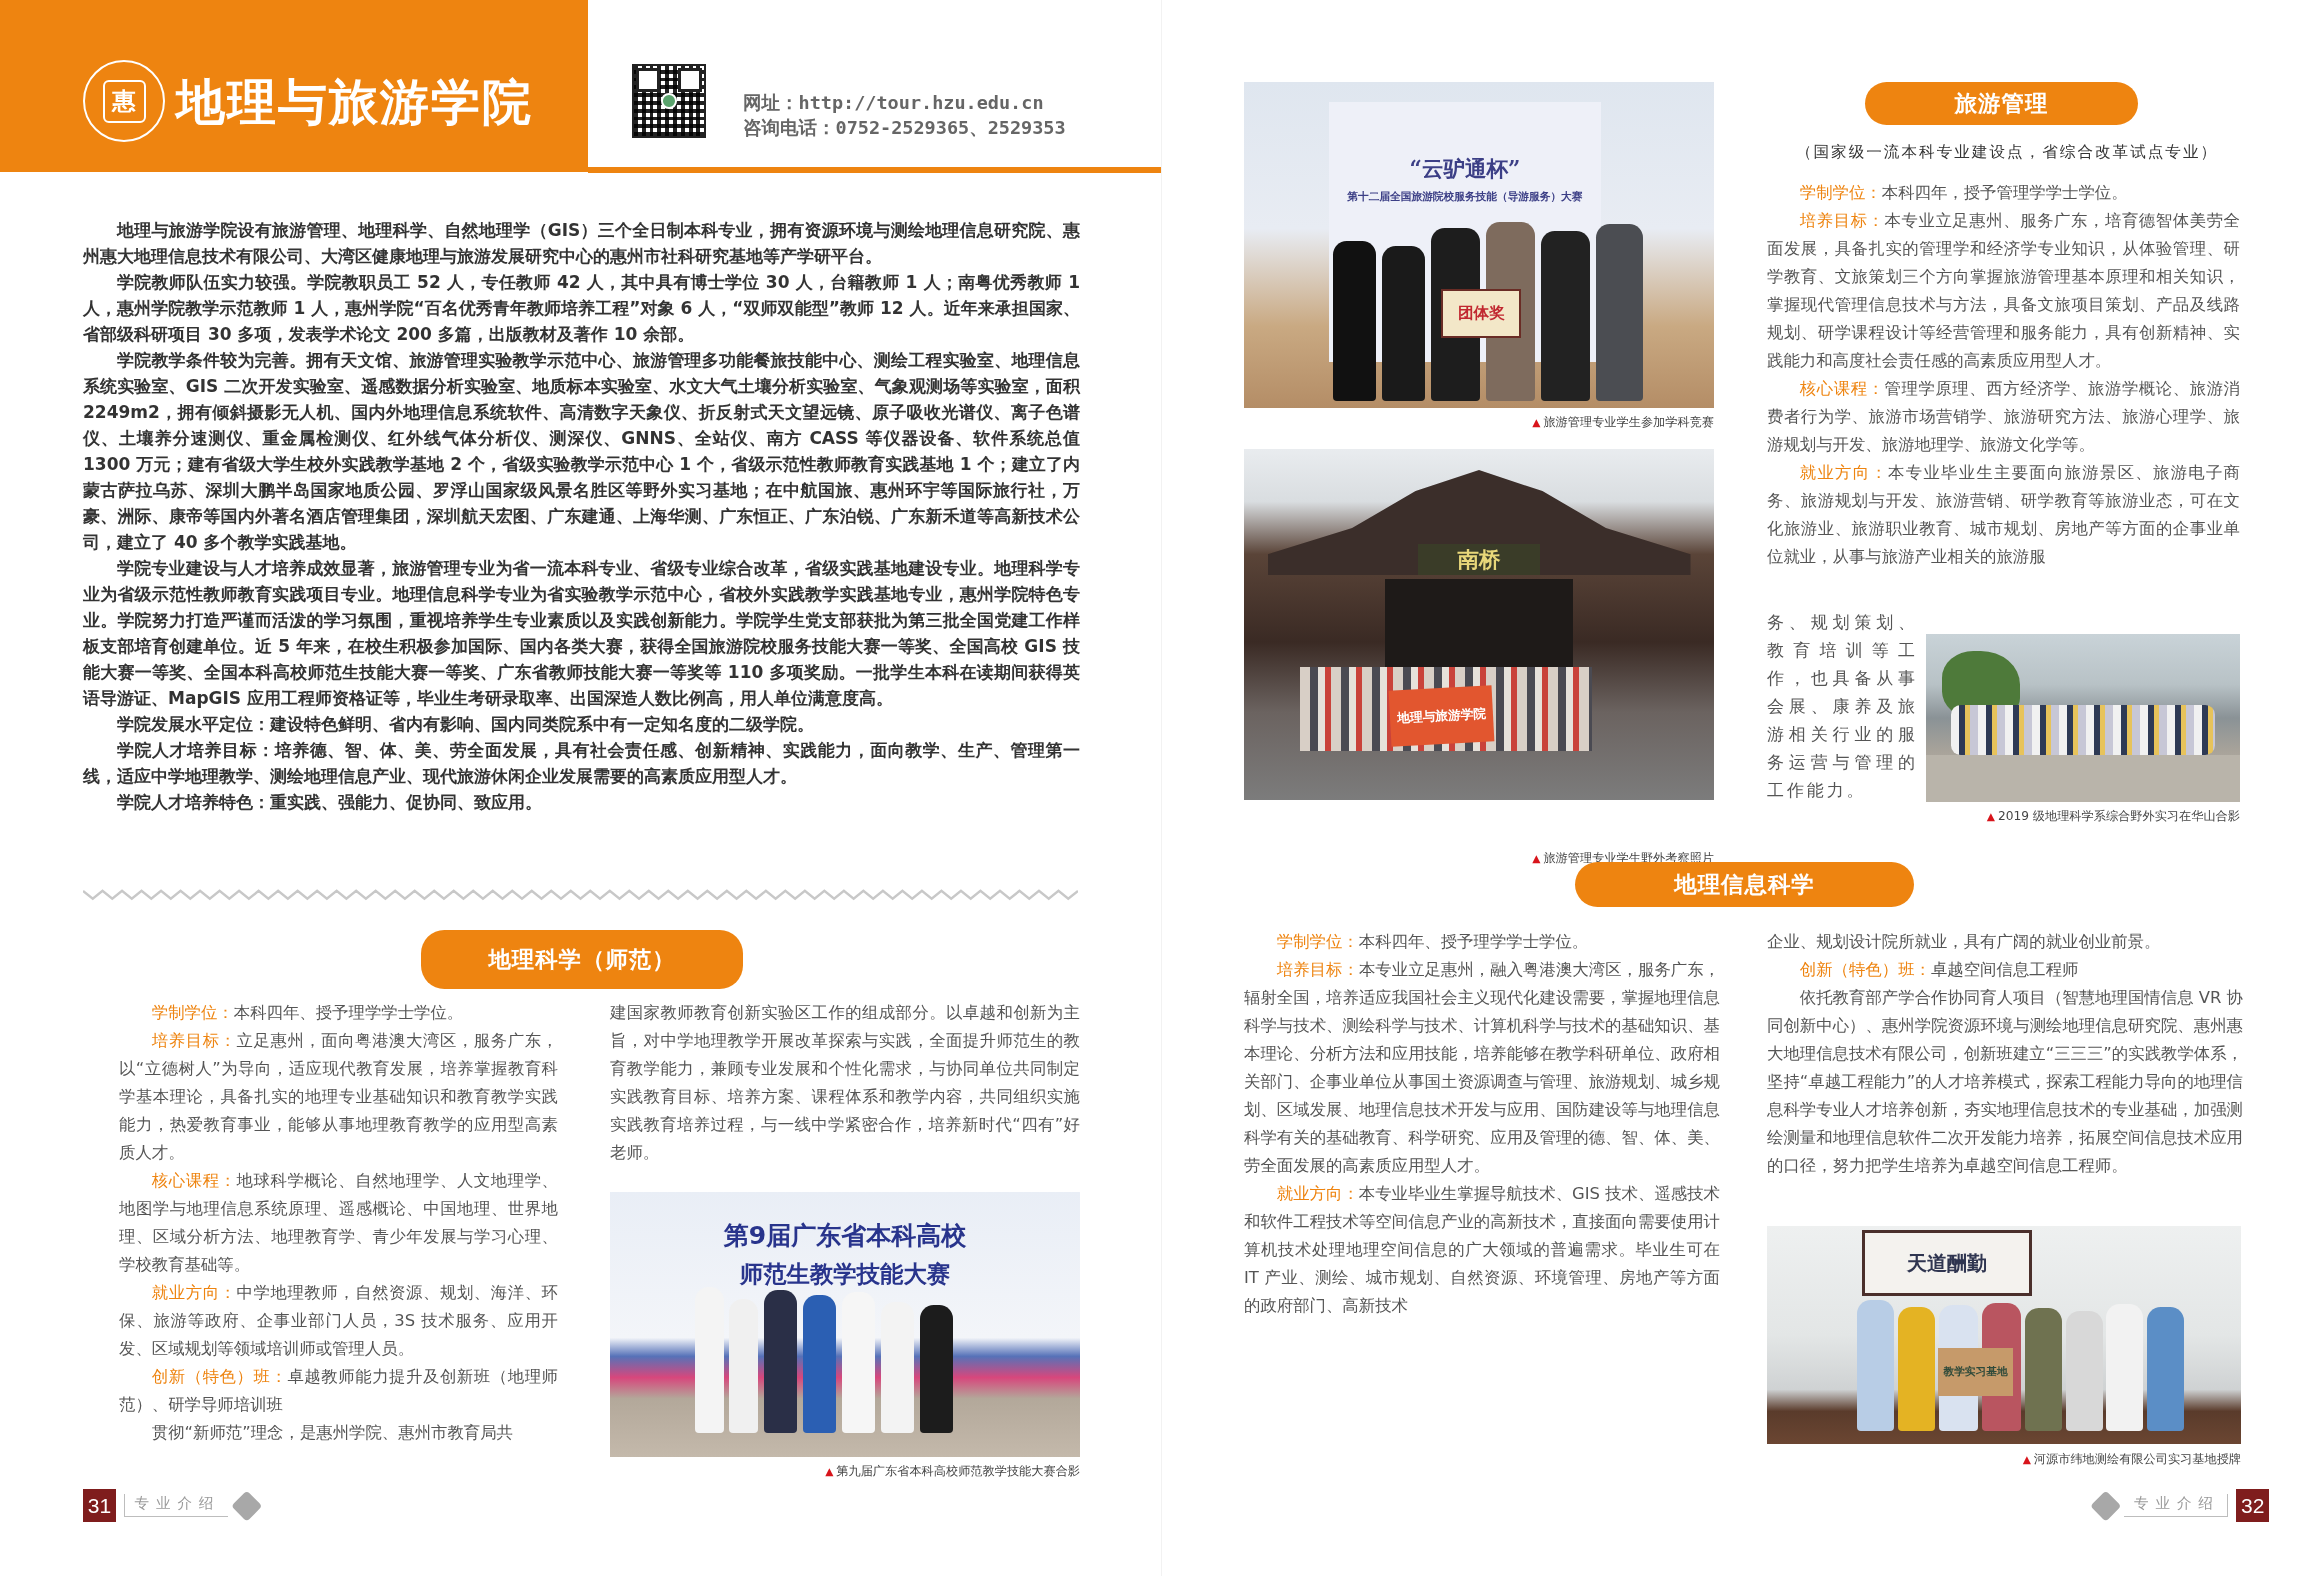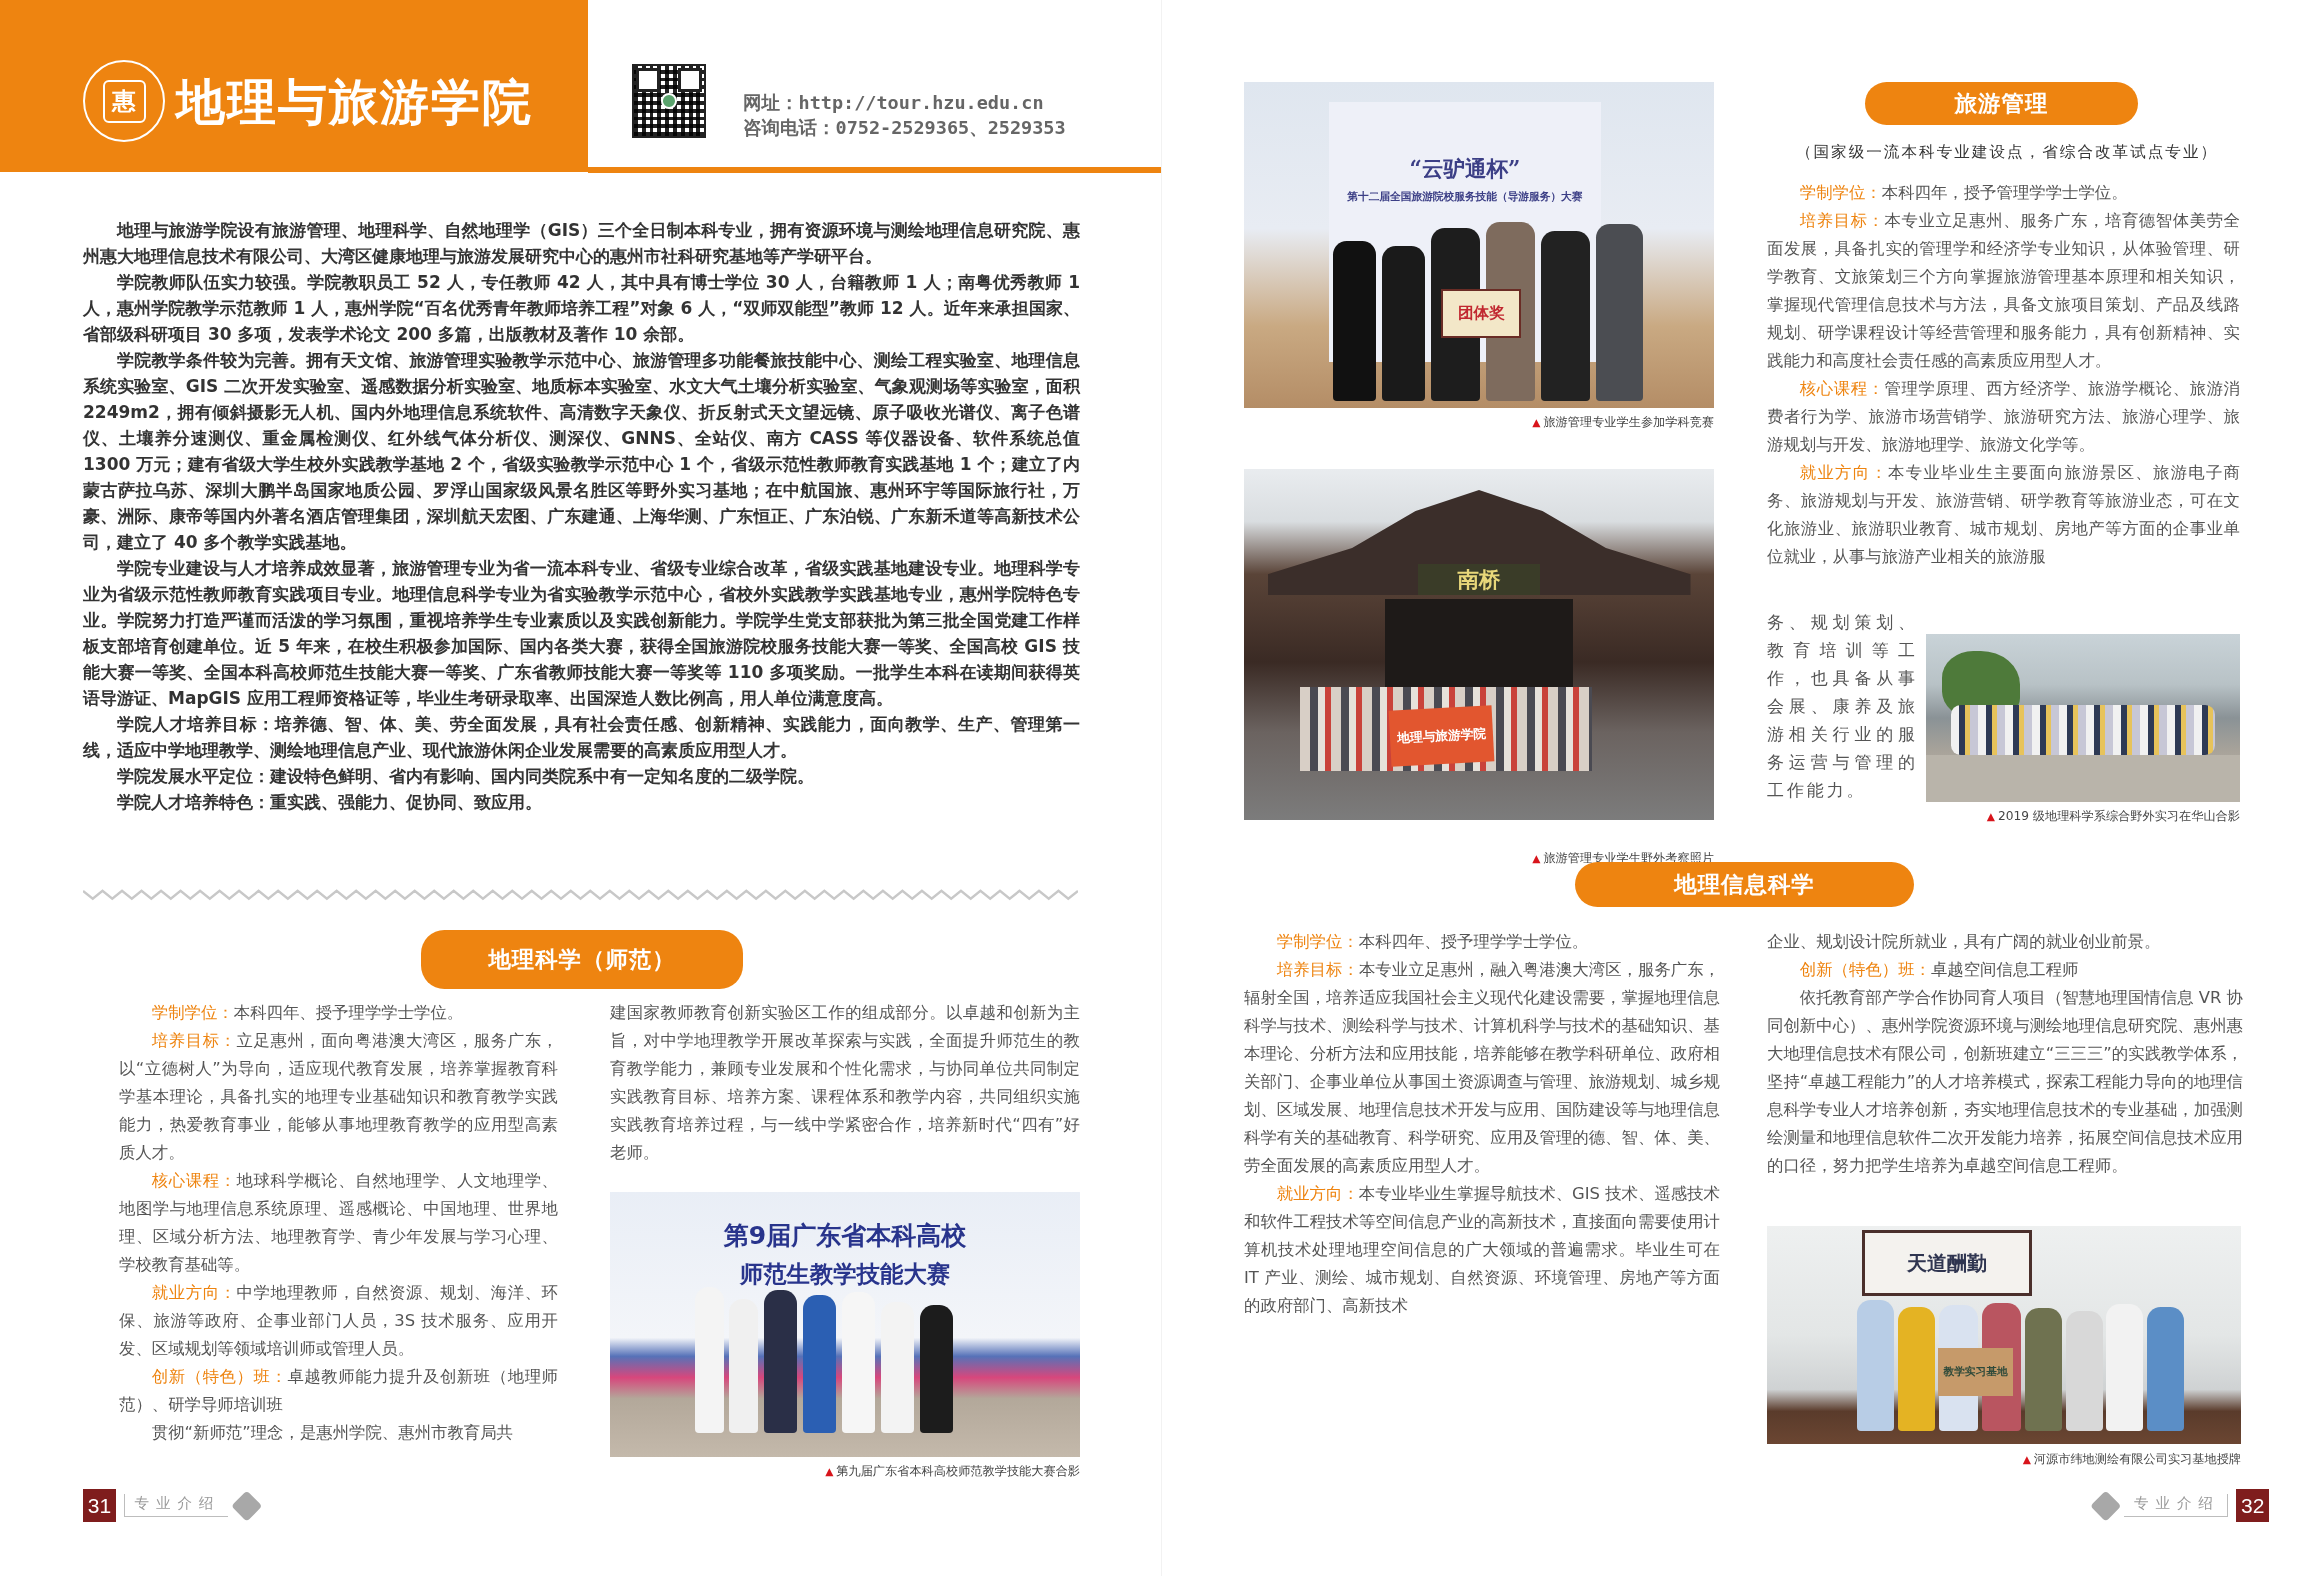--- a/index.html
+++ b/index.html
@@ -36,21 +36,21 @@
   .caption { font-size: 12.2px; color: #444; text-align: right; }
   .caption .tri { color: #d8141b; font-size: 10.7px; margin-right: 2.9px; }
 
   
   .ph-contest { background: linear-gradient(180deg, #dfe6ef 0%, #e8ecf3 45%, #c9a982 75%, #b48d66 100%); }
   .ph-contest .banner { position:absolute; left:18%; top:6%; width:58%; height:80%; background:#eef0f8; }
   .ph-contest .banner-txt1 { position:absolute; left:0; right:0; top:20%; text-align:center; font-size:21.5px; color:#3c3f86; font-weight:bold; font-family:"DejaVu Serif", serif; }
   .ph-contest .banner-txt2 { position:absolute; left:0; right:0; top:34%; text-align:center; font-size:10.7px; color:#3c3f86; font-weight:bold; }
   .people { position:absolute; display:flex; gap:5.9px; align-items:flex-end; }
   .person { border-radius: 13.7px 13.7px 3.9px 3.9px; }
-  .ph-temple { background: linear-gradient(180deg, #e9ecef 0%, #d9dde0 15%, #5a4438 30%, #3a2a24 55%, #6b6360 75%, #7c7c7c 100%); margin-top: 20px; }
+  .ph-temple { background: linear-gradient(180deg, #e9ecef 0%, #d9dde0 15%, #5a4438 30%, #3a2a24 55%, #6b6360 75%, #7c7c7c 100%); }
   .ph-temple .roof { position:absolute; left:5%; top:6%; width:90%; height:30%; background:#3b2e2a; clip-path: polygon(0 80%, 20% 55%, 35% 20%, 50% 0, 65% 20%, 80% 55%, 100% 80%, 100% 100%, 0 100%); }
   .ph-temple .plaque { position:absolute; left:37%; top:27%; width:26%; height:9%; background:#3a3c28; color:#e8d77a; font-size:21.5px; font-weight:bold; display:flex; align-items:center; justify-content:center; font-family:"DejaVu Serif", serif; }
   .ph-temple .gate { position:absolute; left:30%; top:37%; width:40%; height:35%; background:#1e1a18; }
   .ph-temple .flag { position:absolute; left:31%; top:68%; width:22%; height:16%; background:#e2562f; color:#fff; font-size:12.7px; font-weight:bold; display:flex; align-items:center; justify-content:center; transform: rotate(-3deg); }
   .ph-mountain { background: linear-gradient(180deg, #c9d3d8 0%, #b8c2c6 30%, #8a9296 50%, #a8a39a 70%, #c2bdb3 100%); }
   .ph-stage { background: linear-gradient(180deg, #e9eef6 0%, #f3f5f9 55%, #5672b8 62%, #d7477c 70%, #b3a89a 78%, #c4b9ab 100%); padding-left: 24px; }
   .ph-stage .banner-txt { position:absolute; left:0; right:0; text-align:center; color:#28348c; font-weight:bold; }
   .ph-office { background: linear-gradient(180deg, #eef0f0 0%, #e3e6e6 50%, #cfd2d3 75%, #5a3b2b 85%, #6b4632 100%); }
   .ph-office .frame { position:absolute; left:20%; top:2%; width:36%; height:30%; border:3.9px solid #4a2f2b; background:#f4f2ee; display:flex; align-items:center; justify-content:center; font-size:20px; color:#2f3550; font-weight:bold; font-family:"DejaVu Serif", serif; }
   .ph-office .board { position:absolute; left:36%; top:56%; width:16%; height:22%; background:#c69a6a; color:#2f4a3a; font-size:10.7px; font-weight:bold; display:flex; align-items:center; justify-content:center; }
@@ -79,22 +79,22 @@
 <div class="abs hdr-info">
   <div>网址：http://tour.hzu.edu.cn</div>
   <div>咨询电话：0752-2529365、2529353</div>
 </div>
 
 <div class="abs intro">
   <p>地理与旅游学院设有旅游管理、地理科学、自然地理学（GIS）三个全日制本科专业，拥有资源环境与测绘地理信息研究院、惠州惠大地理信息技术有限公司、大湾区健康地理与旅游发展研究中心的惠州市社科研究基地等产学研平台。</p>
   <p>学院教师队伍实力较强。学院教职员工 52 人，专任教师 42 人，其中具有博士学位 30 人，台籍教师 1 人；南粤优秀教师 1 人，惠州学院教学示范教师 1 人，惠州学院“百名优秀青年教师培养工程”对象 6 人，“双师双能型”教师 12 人。近年来承担国家、省部级科研项目 30 多项，发表学术论文 200 多篇，出版教材及著作 10 余部。</p>
   <p>学院教学条件较为完善。拥有天文馆、旅游管理实验教学示范中心、旅游管理多功能餐旅技能中心、测绘工程实验室、地理信息系统实验室、GIS 二次开发实验室、遥感数据分析实验室、地质标本实验室、水文大气土壤分析实验室、气象观测场等实验室，面积 2249m2，拥有倾斜摄影无人机、国内外地理信息系统软件、高清数字天象仪、折反射式天文望远镜、原子吸收光谱仪、离子色谱仪、土壤养分速测仪、重金属检测仪、红外线气体分析仪、测深仪、GNNS、全站仪、南方 CASS 等仪器设备、软件系统总值 1300 万元；建有省级大学生校外实践教学基地 2 个，省级实验教学示范中心 1 个，省级示范性教师教育实践基地 1 个；建立了内蒙古萨拉乌苏、深圳大鹏半岛国家地质公园、罗浮山国家级风景名胜区等野外实习基地；在中航国旅、惠州环宇等国际旅行社，万豪、洲际、康帝等国内外著名酒店管理集团，深圳航天宏图、广东建通、上海华测、广东恒正、广东泊锐、广东新禾道等高新技术公司，建立了 40 多个教学实践基地。</p>
   <p>学院专业建设与人才培养成效显著，旅游管理专业为省一流本科专业、省级专业综合改革，省级实践基地建设专业。地理科学专业为省级示范性教师教育实践项目专业。地理信息科学专业为省实验教学示范中心，省校外实践教学实践基地专业，惠州学院特色专业。学院努力打造严谨而活泼的学习氛围，重视培养学生专业素质以及实践创新能力。学院学生党支部获批为第三批全国党建工作样板支部培育创建单位。近 5 年来，在校生积极参加国际、国内各类大赛，获得全国旅游院校服务技能大赛一等奖、全国高校 GIS 技能大赛一等奖、全国本科高校师范生技能大赛一等奖、广东省教师技能大赛一等奖等 110 多项奖励。一批学生本科在读期间获得英语导游证、MapGIS 应用工程师资格证等，毕业生考研录取率、出国深造人数比例高，用人单位满意度高。</p>
+  <p>学院发展水平定位：建设特色鲜明、省内有影响、国内同类院系中有一定知名度的二级学院。</p>
   <p>学院人才培养目标：培养德、智、体、美、劳全面发展，具有社会责任感、创新精神、实践能力，面向教学、生产、管理第一线，适应中学地理教学、测绘地理信息产业、现代旅游休闲企业发展需要的高素质应用型人才。</p>
-  <p>学院发展水平定位：建设特色鲜明、省内有影响、国内同类院系中有一定知名度的二级学院。</p>
   <p>学院人才培养特色：重实践、强能力、促协同、致应用。</p>
 </div>
 
 <svg class="abs wave" viewBox="0 0 1020 16" preserveAspectRatio="none">
   <polyline fill="none" stroke="#c8c8c8" stroke-width="2.5" points="0,4 10,12 20,4 30,12 40,4 50,12 60,4 70,12 80,4 90,12 100,4 110,12 120,4 130,12 140,4 150,12 160,4 170,12 180,4 190,12 200,4 210,12 220,4 230,12 240,4 250,12 260,4 270,12 280,4 290,12 300,4 310,12 320,4 330,12 340,4 350,12 360,4 370,12 380,4 390,12 400,4 410,12 420,4 430,12 440,4 450,12 460,4 470,12 480,4 490,12 500,4 510,12 520,4 530,12 540,4 550,12 560,4 570,12 580,4 590,12 600,4 610,12 620,4 630,12 640,4 650,12 660,4 670,12 680,4 690,12 700,4 710,12 720,4 730,12 740,4 750,12 760,4 770,12 780,4 790,12 800,4 810,12 820,4 830,12 840,4 850,12 860,4 870,12 880,4 890,12 900,4 910,12 920,4 930,12 940,4 950,12 960,4 970,12 980,4 990,12 1000,4 1010,12 1020,4"></polyline>
 </svg>
 
 <div class="abs pill" style="left:421px; top:930px; width:322px; height:59px;">地理科学（师范）</div>
 
 <div class="abs col" style="left:119px; top:999px; width:439px;">

